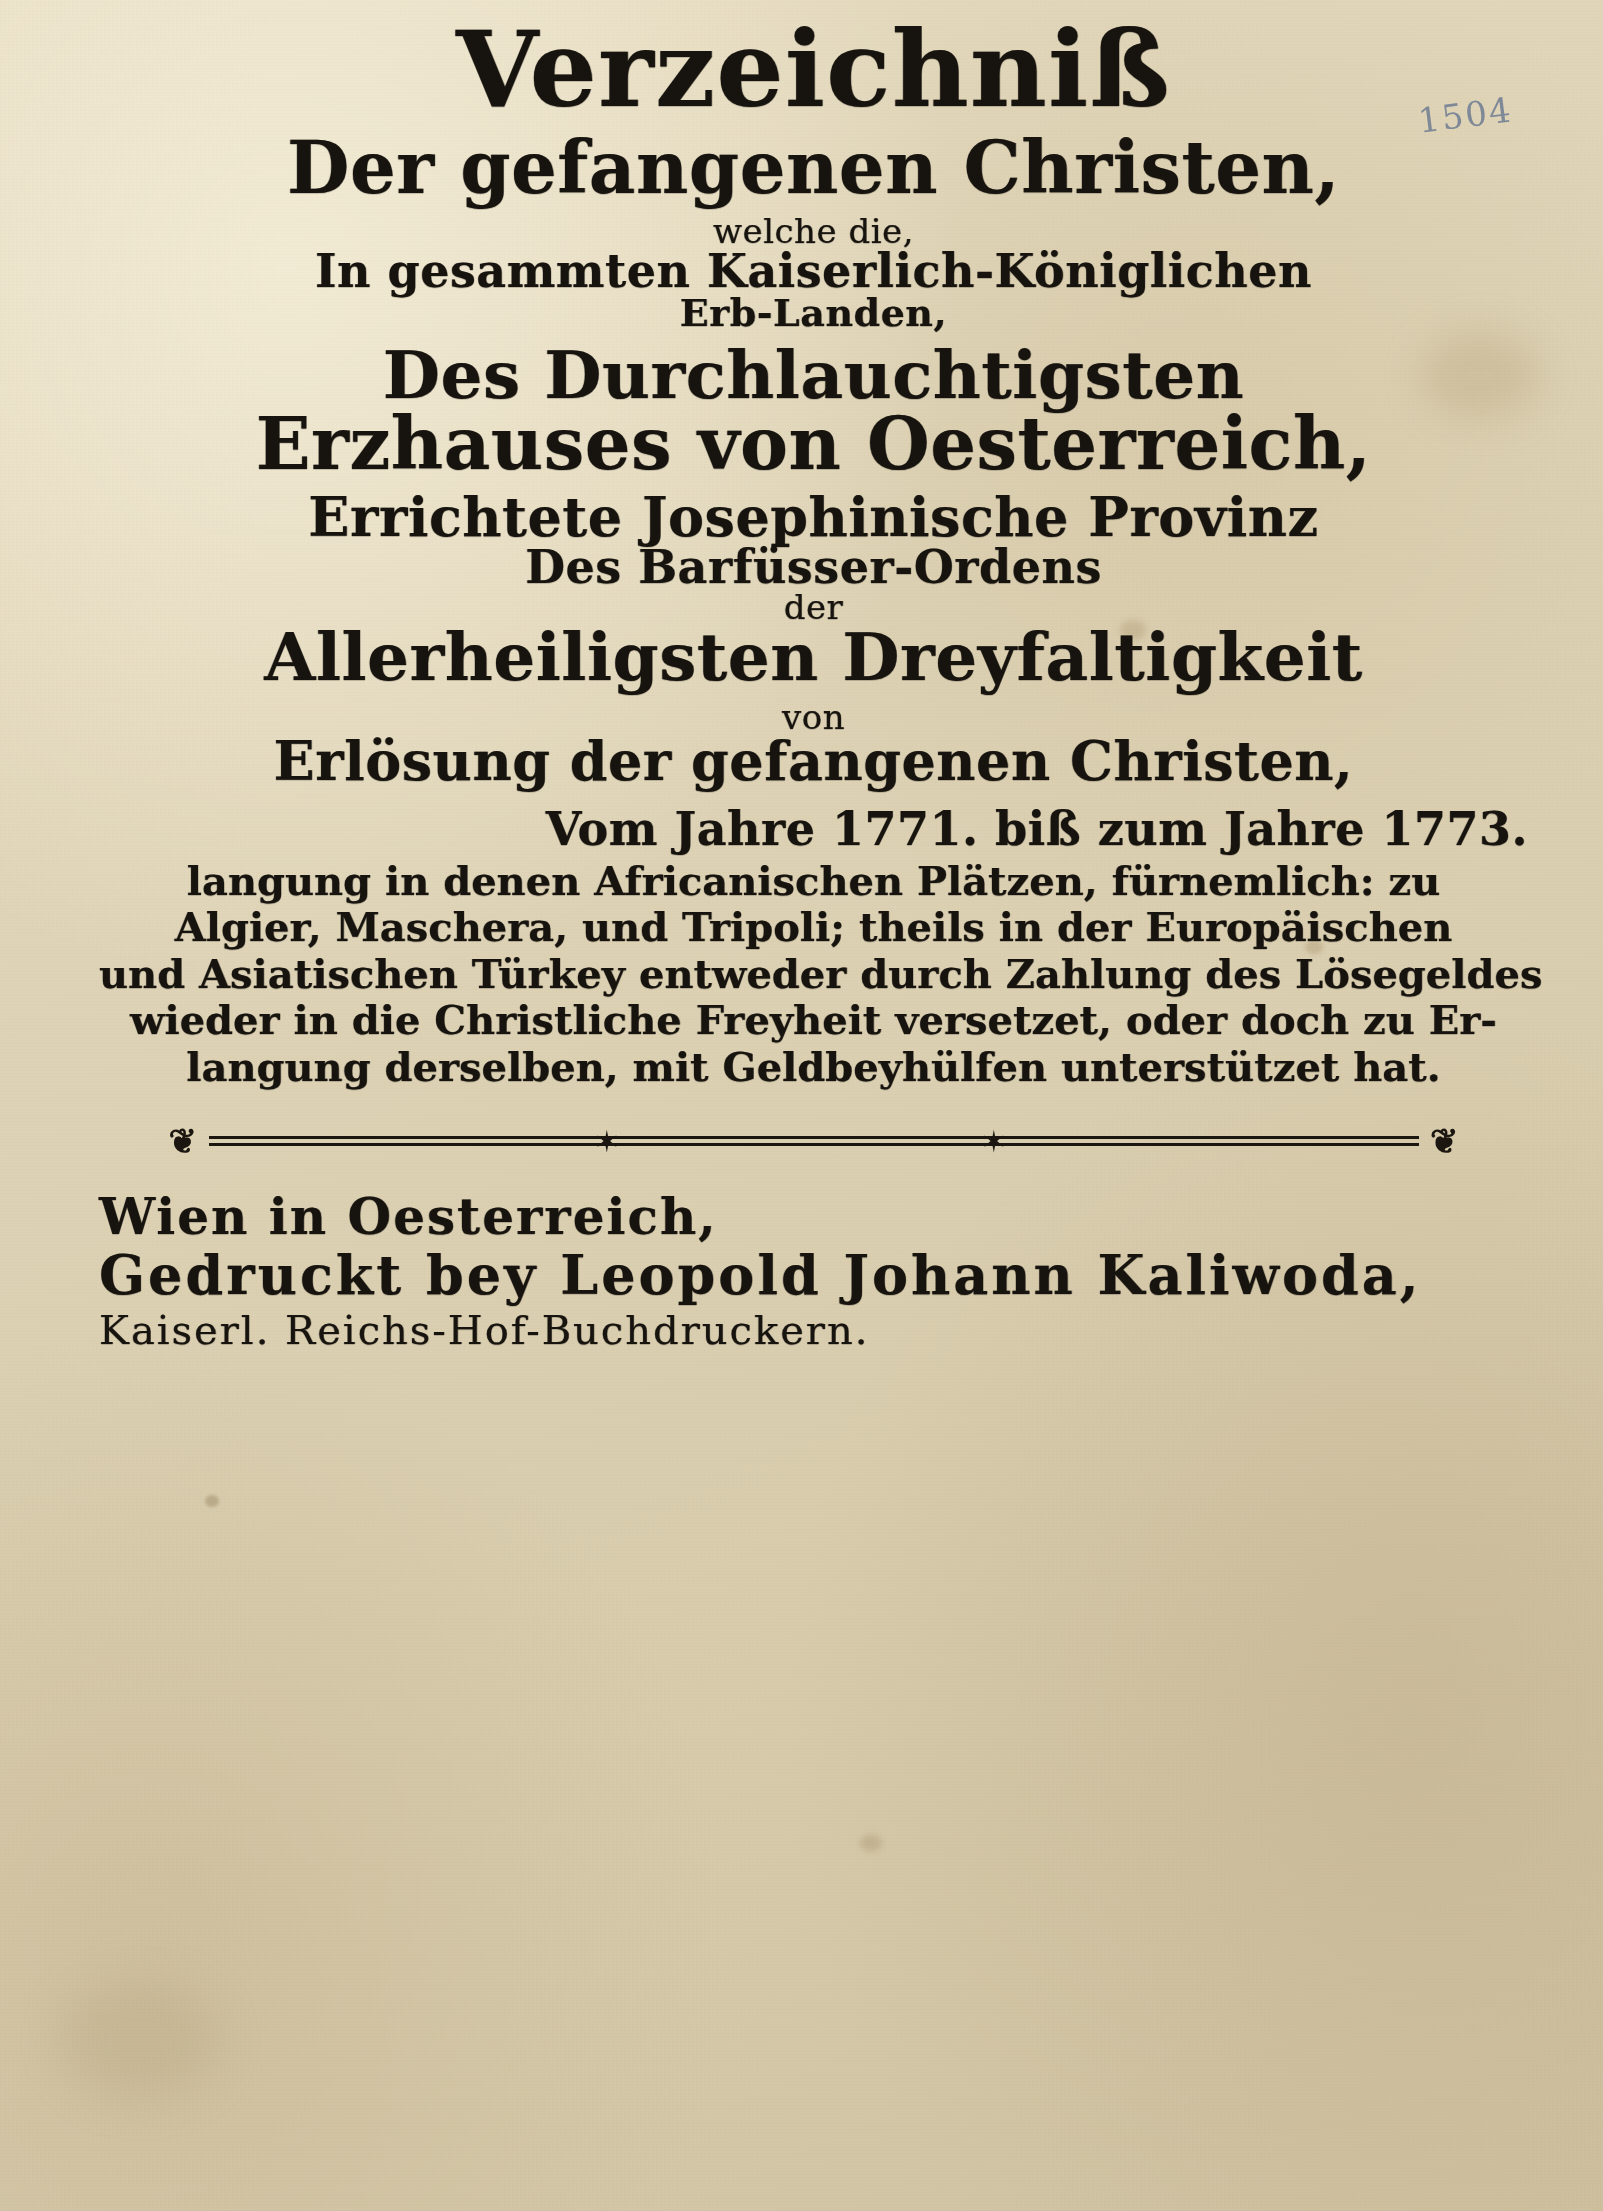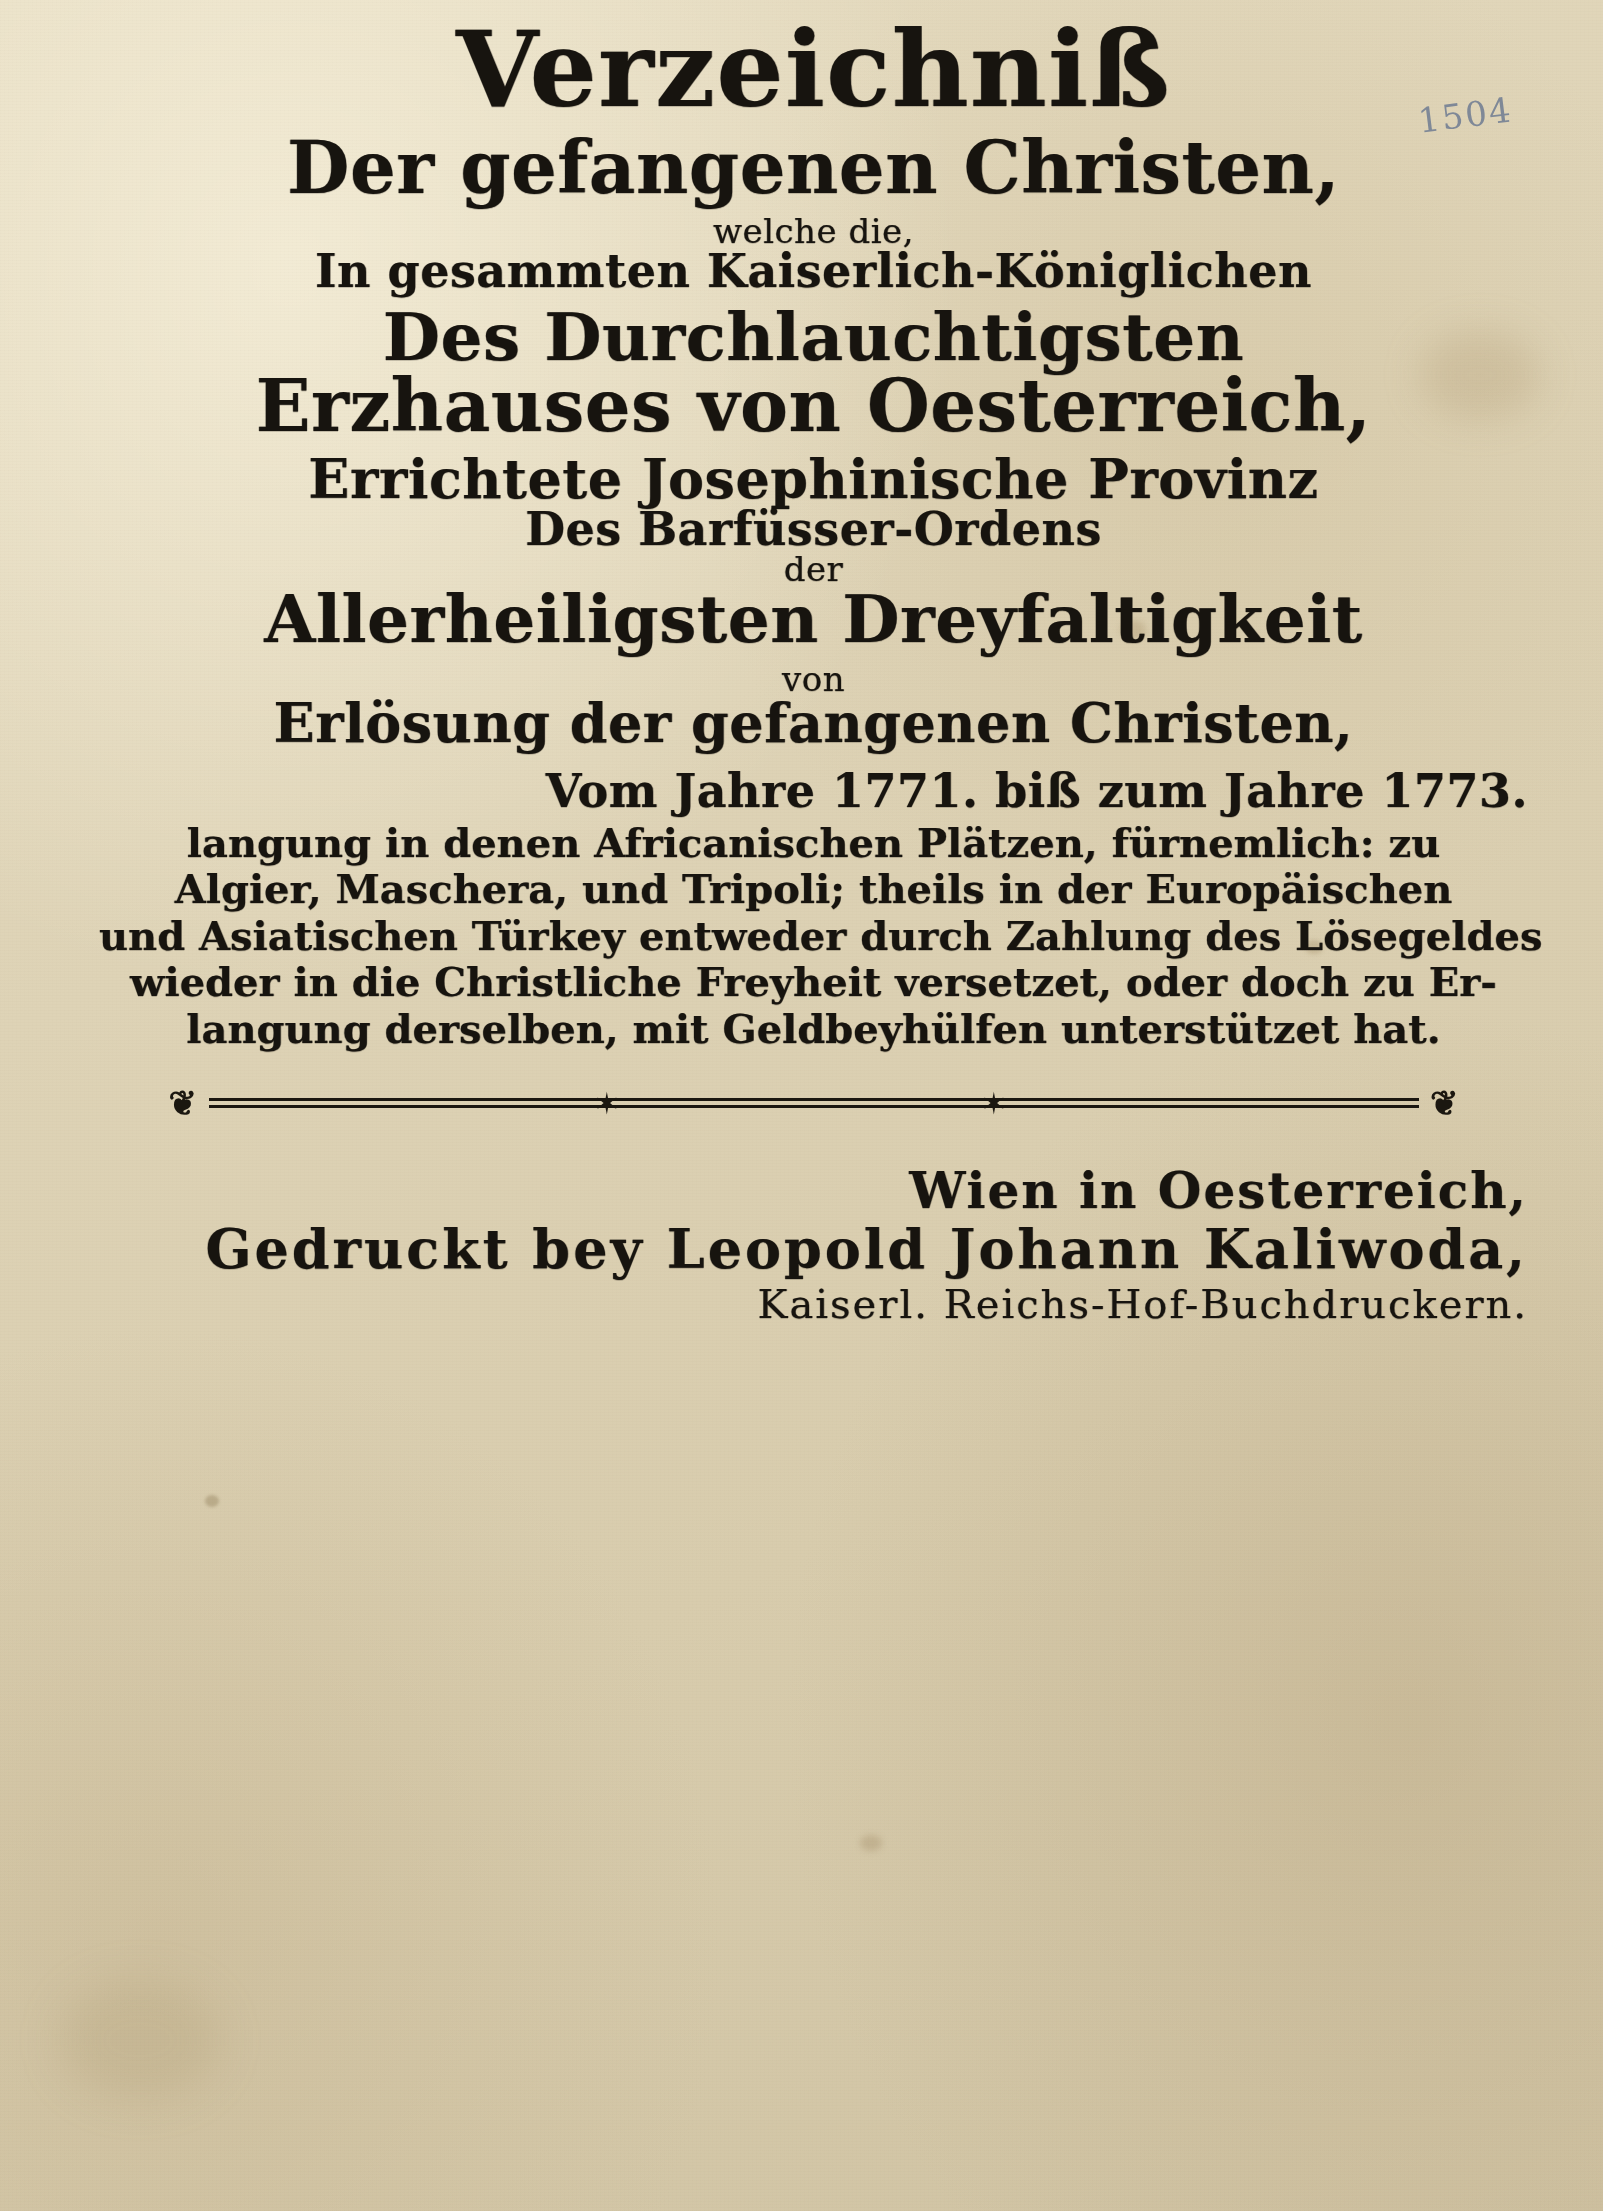--- a/index.html
+++ b/index.html
@@ -139,22 +139,22 @@
     position: absolute;
     top: 0px;
     font-size: 30px;
     line-height: 36px;
     color: #1b1710;
   }
   #rule .m1 { left: 33%; }
   #rule .m2 { left: 63%; }
 
   #imprint {
-    margin-top: 46px;
-    text-align: right;
+    margin-top: 34px;
+    text-align: left;
   }
   #imprint .ln1 { font-size: 50px; font-weight: bold; letter-spacing: 2px; }
   #imprint .ln2 { font-size: 54px; font-weight: bold; letter-spacing: 3px; margin-top: 6px; }
   #imprint .ln3 { font-size: 40px; font-weight: normal; letter-spacing: 2px; margin-top: 8px; }
 
   
   #annotation {
     position: absolute;
     top: 95px;
     right: 90px;
@@ -194,20 +194,21 @@
   <div id="content">
 
     <div class="l huge fraktur ink">Verzeichniß</div>
 
     <div class="l big fraktur ink sp1">Der gefangenen Christen,</div>
 
     <div class="l tiny fraktur ink sp1">welche die,</div>
 
     <div class="l med2 fraktur ink">In gesammten Kaiserlich-Königlichen</div>
 
+    <div class="l small fraktur ink">Erb-Landen,</div>
 
     <div class="l big2 fraktur ink sp1">Des Durchlauchtigsten</div>
 
     <div class="l big fraktur ink">Erzhauses von Oesterreich,</div>
 
     <div class="l med fraktur ink sp1">Errichtete Josephinische Provinz</div>
 
     <div class="l med2 fraktur ink">Des Barfüsser-Ordens</div>
 
     <div class="l tiny fraktur ink">der</div>

